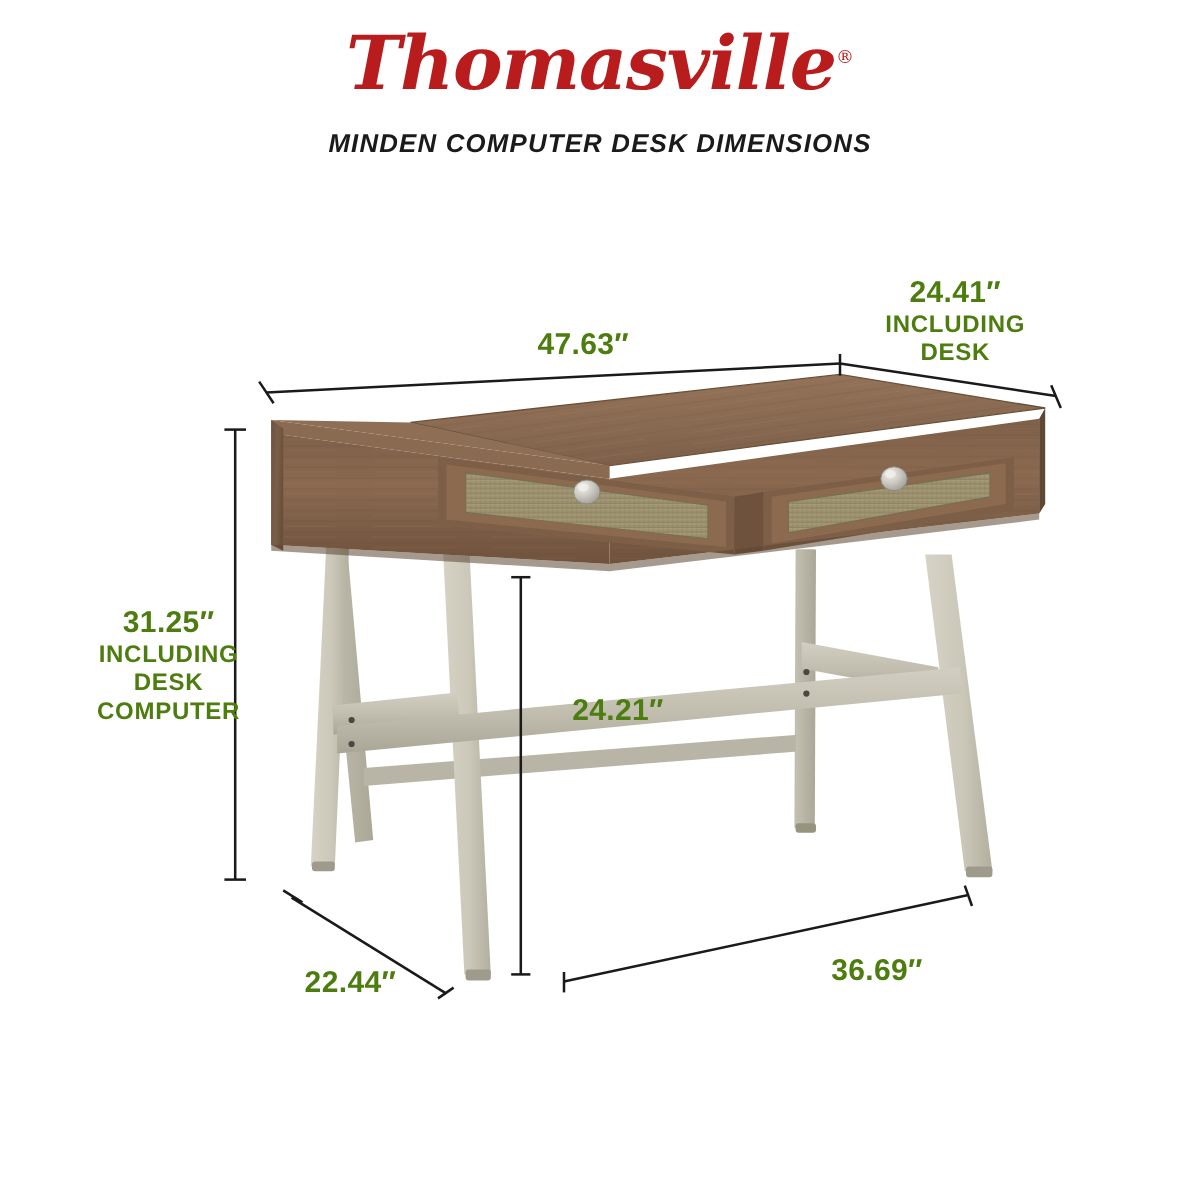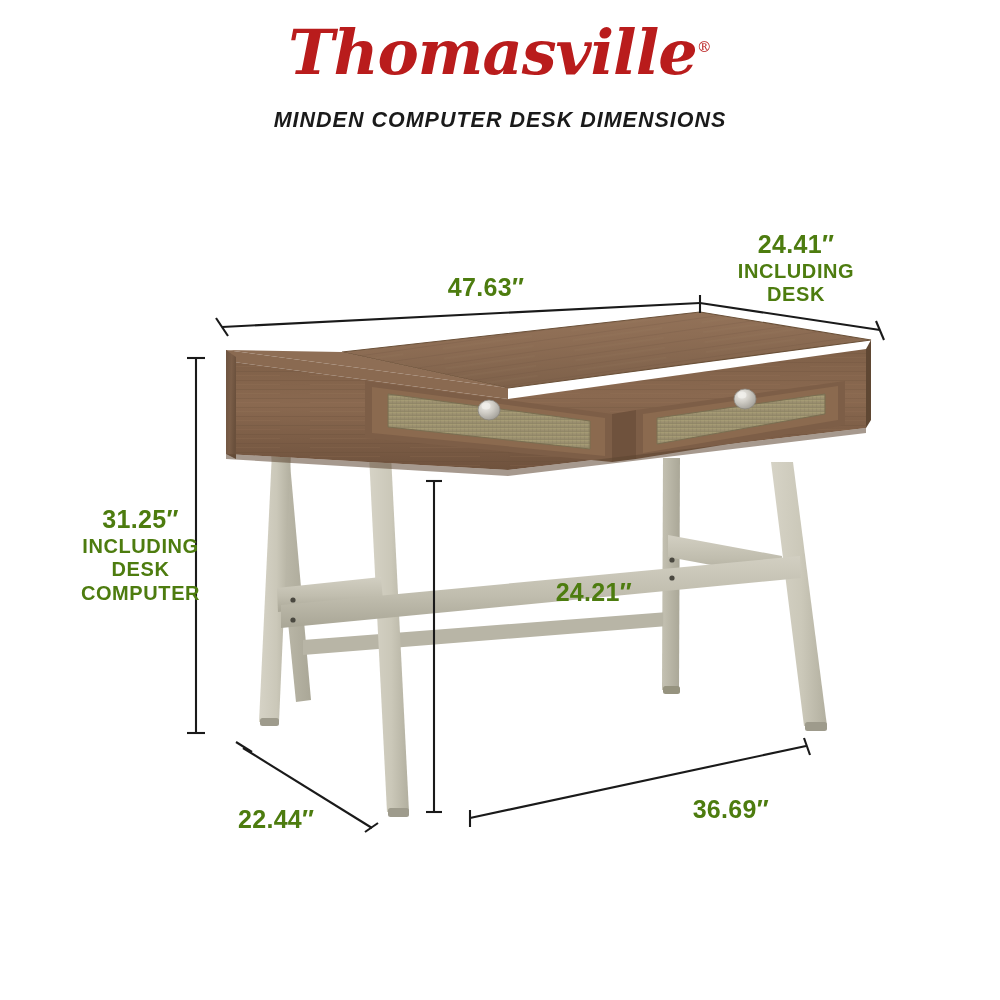--- a/index.html
+++ b/index.html
@@ -44,22 +44,22 @@
   }
 
   
   .dim{position:absolute;color:#4d7c0f;text-align:center;line-height:1.18;}
   .dim .num{font-size:25px;font-weight:700;letter-spacing:.3px;white-space:nowrap;}
   .dim .qual{font-size:20px;font-weight:700;letter-spacing:.6px;white-space:nowrap;}
 
   #dim-depth-top{top:230px;left:676px;width:240px;}
   #dim-width-top{top:273px;left:386px;width:200px;}
   #dim-height-left{top:505px;left:58px;width:165px;}
-  #dim-clearance{top:578px;left:440px;width:150px;text-align:right;margin-left:42px;}
-  #dim-depth-bottom{top:805px;left:238px;width:140px;text-align:left;}
+  #dim-clearance{top:578px;left:440px;width:150px;text-align:center;}
+  #dim-depth-bottom{top:805px;left:222px;width:140px;text-align:center;}
   #dim-width-bottom{top:795px;left:609px;width:160px;text-align:right;}
 
   
   #lines{position:absolute;left:0;top:0;width:1000px;height:1000px;pointer-events:none;}
 
   
   #desk{position:absolute;left:0;top:0;width:1000px;height:1000px;}
 </style>
 </head>
 <body>

